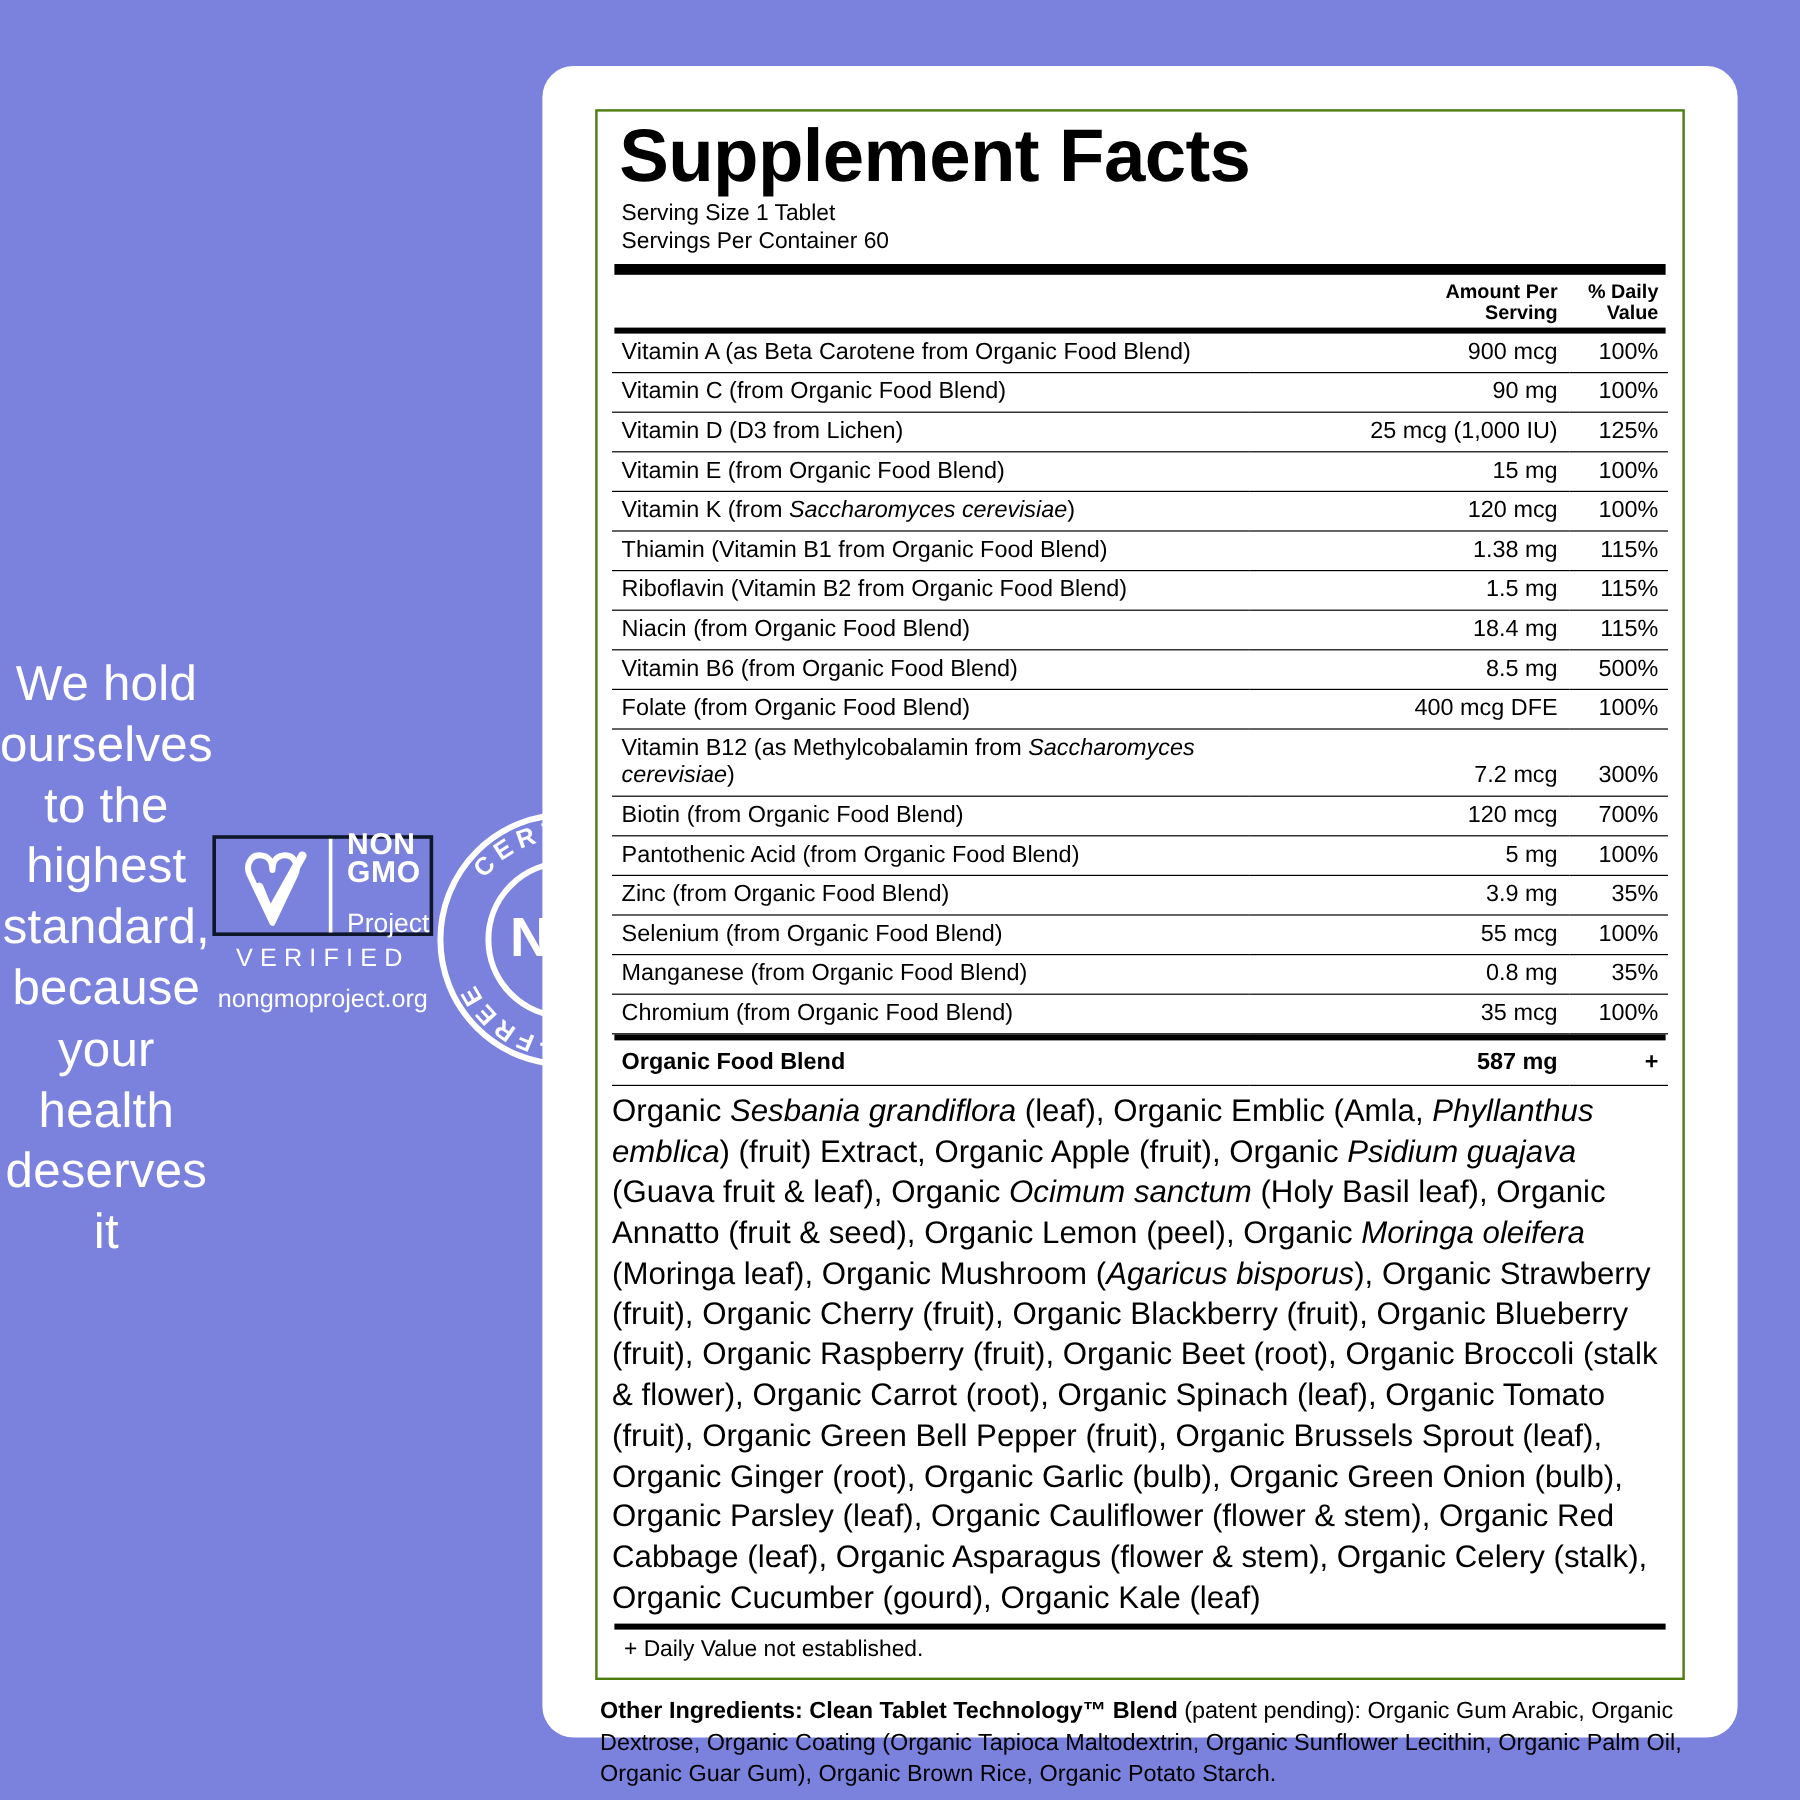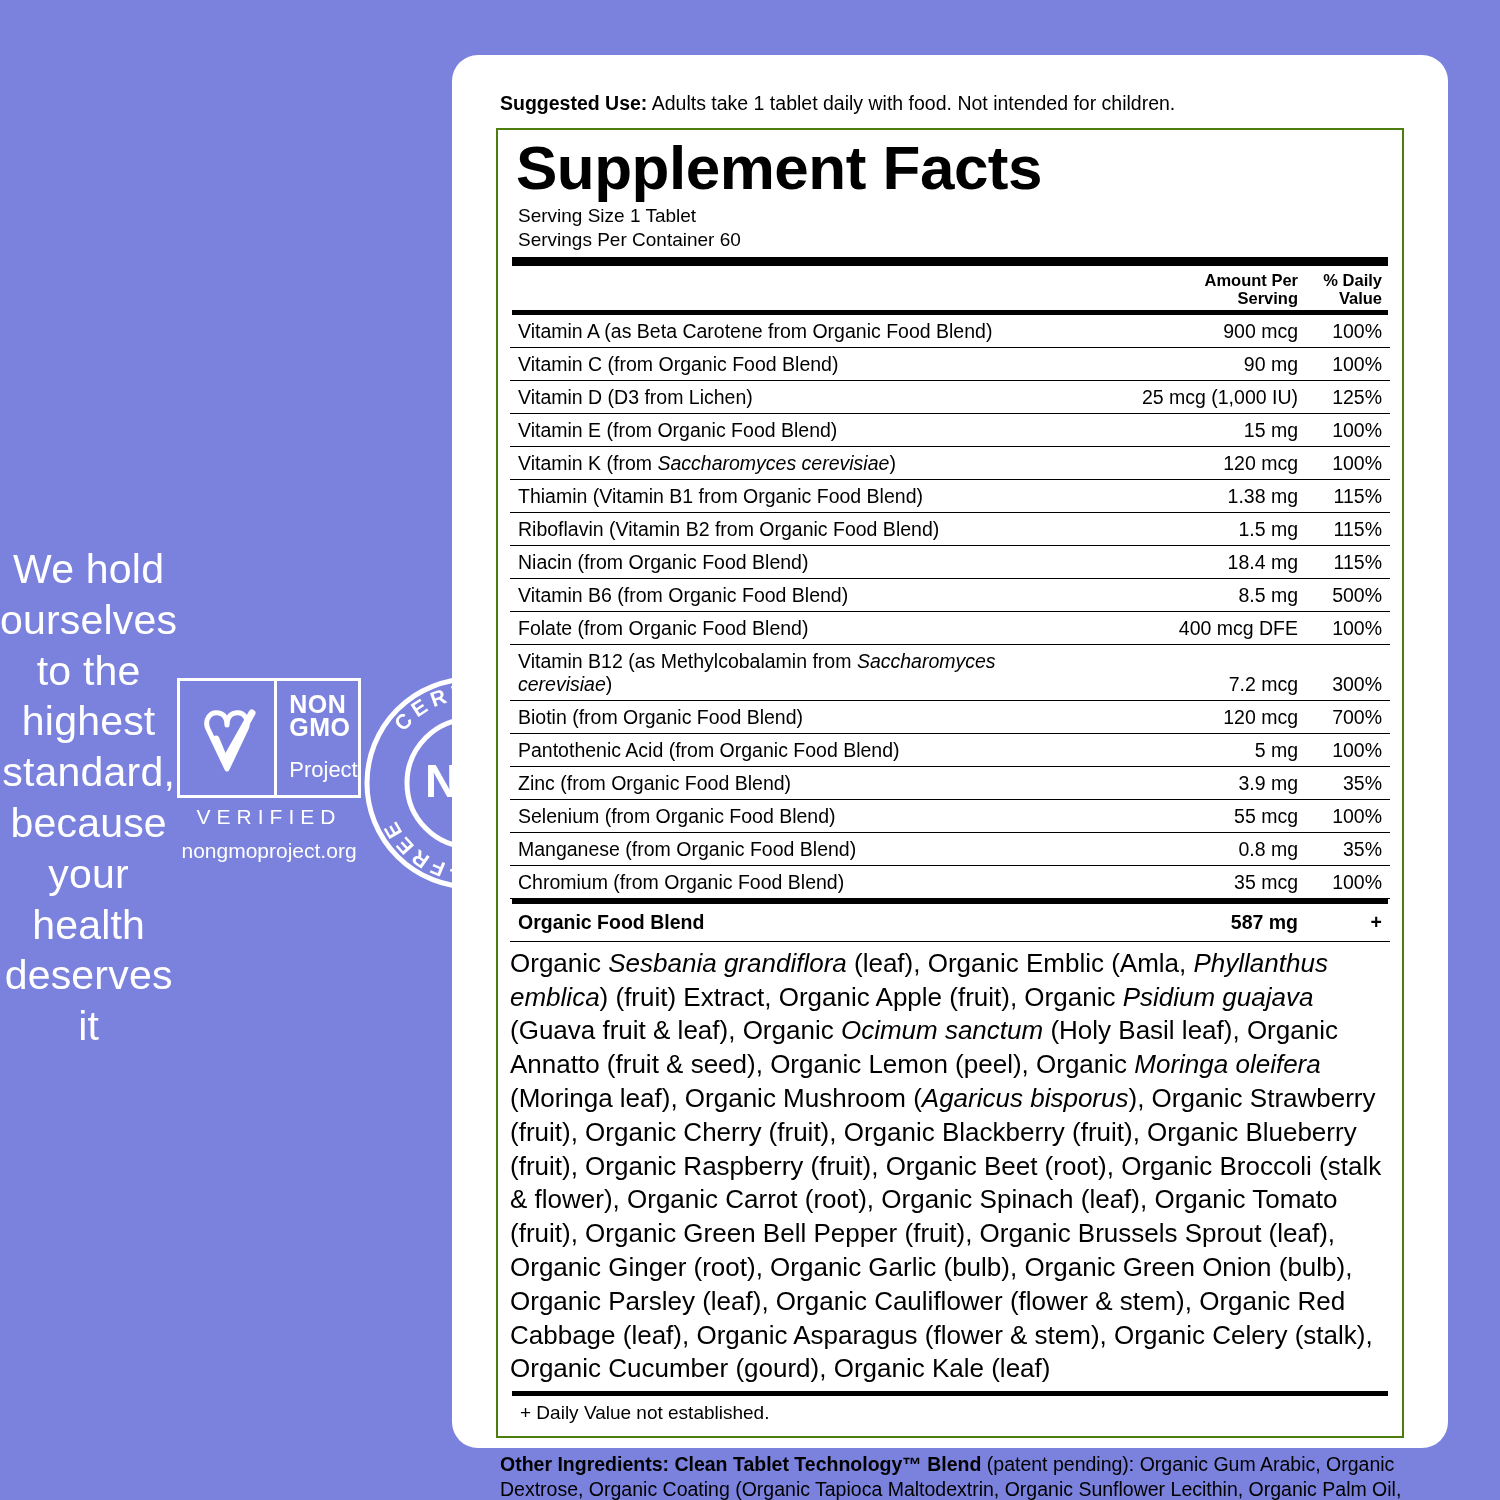--- a/index.html
+++ b/index.html
@@ -45,22 +45,22 @@
     width: 290px;
     height: 40px;
   }
 
   
   .nongmo {
     margin-top: 40px;
     width: 245px;
   }
   .nongmo-box {
-    border: 3px solid #ffffff;
-    height: 120px;
+    border: 3px solid #0f172a;
+    height: 84px;
     display: flex;
     align-items: stretch;
     box-sizing: border-box;
   }
   .nongmo-left {
     width: 94px;
     display: flex;
     align-items: center;
     justify-content: center;
     border-right: 3px solid #ffffff;
@@ -304,23 +304,20 @@
           <circle cx="75" cy="86" r="57" fill="none" stroke="#ffffff" stroke-width="7"></circle>
           <text x="75" y="112" text-anchor="middle" font-family="Liberation Sans, sans-serif" font-size="84" font-weight="700" fill="#ffffff">B</text>
         </svg>
       </div>
       <div class="bcorp-corp">Corporation</div>
     </div>
   </div>
 
   <div class="card">
 
-    <div class="suggested-use">
-      <b>Suggested Use:</b><span> Adults take 1 tablet daily with food. Not intended for children.</span>
-    </div>
 
     <div class="facts-box">
 
       <div class="facts-title">Supplement Facts</div>
 
       <div class="serving">
         <div>Serving Size 1 Tablet</div>
         <div>Servings Per Container 60</div>
       </div>
 

